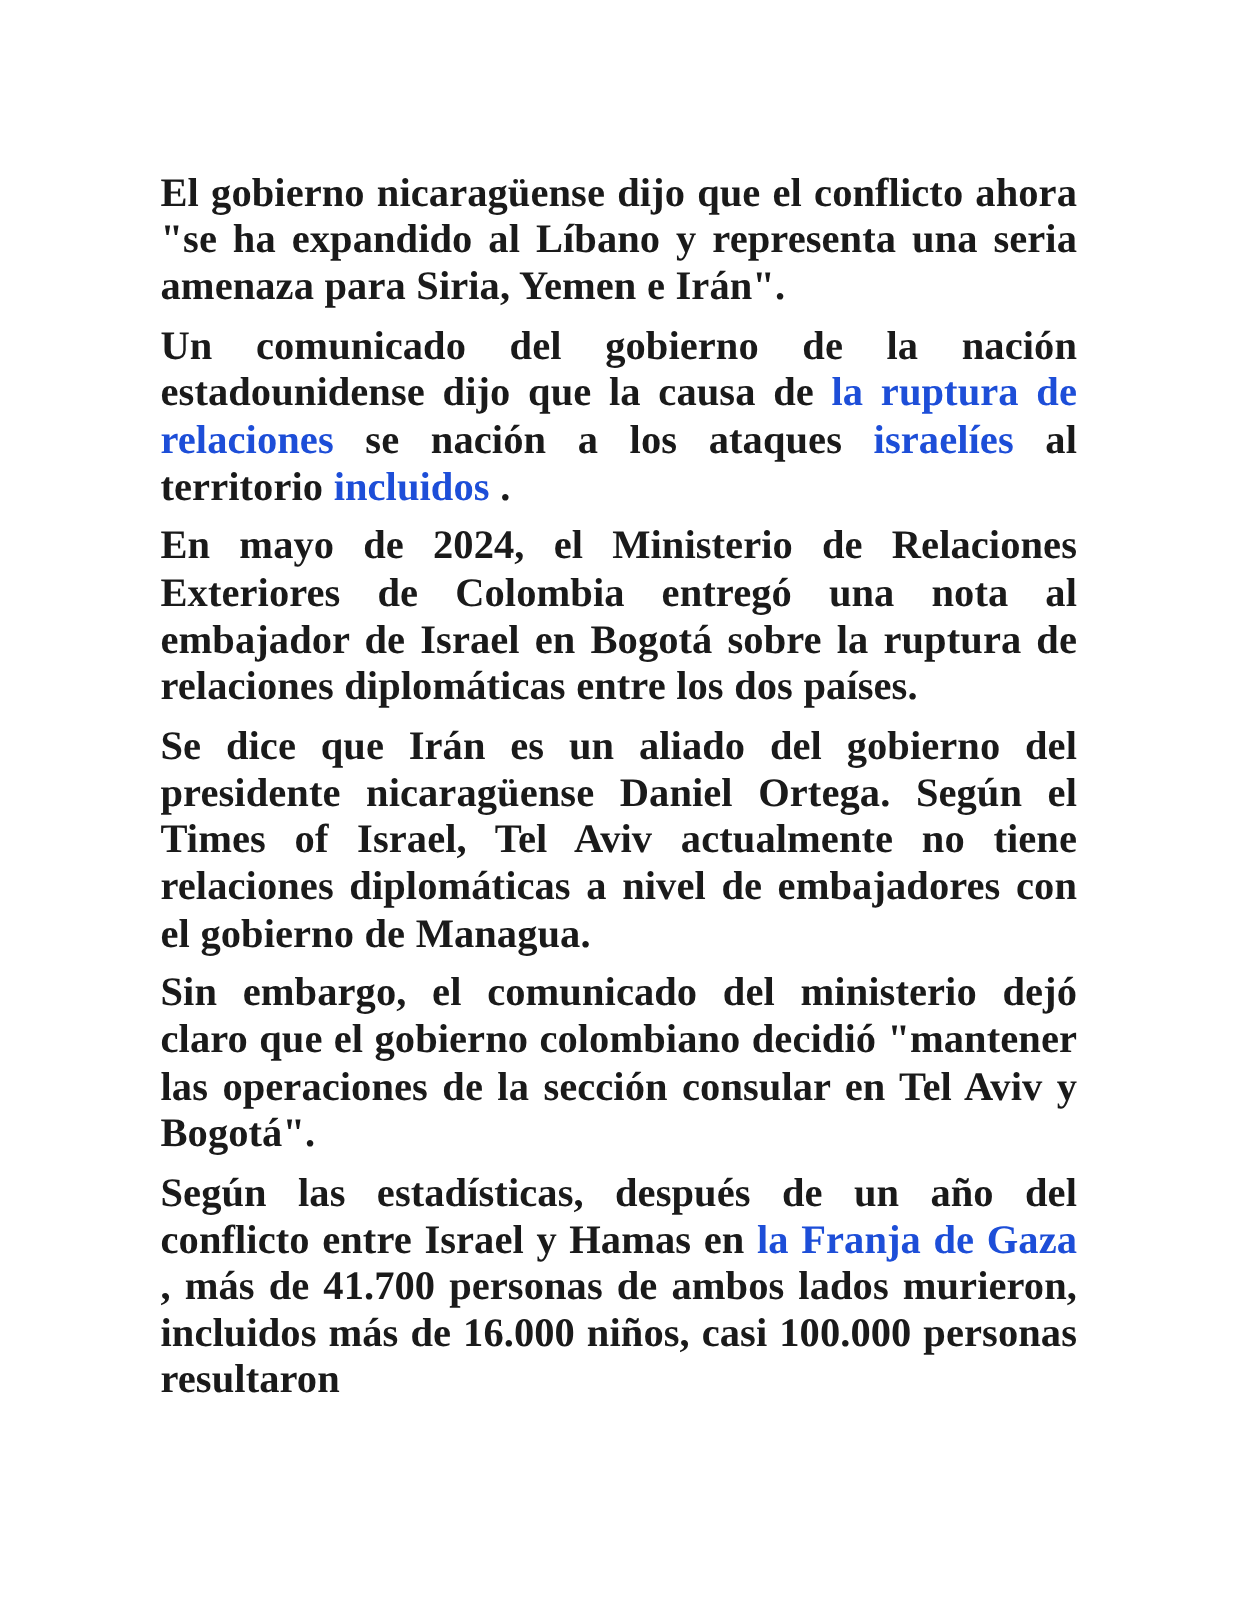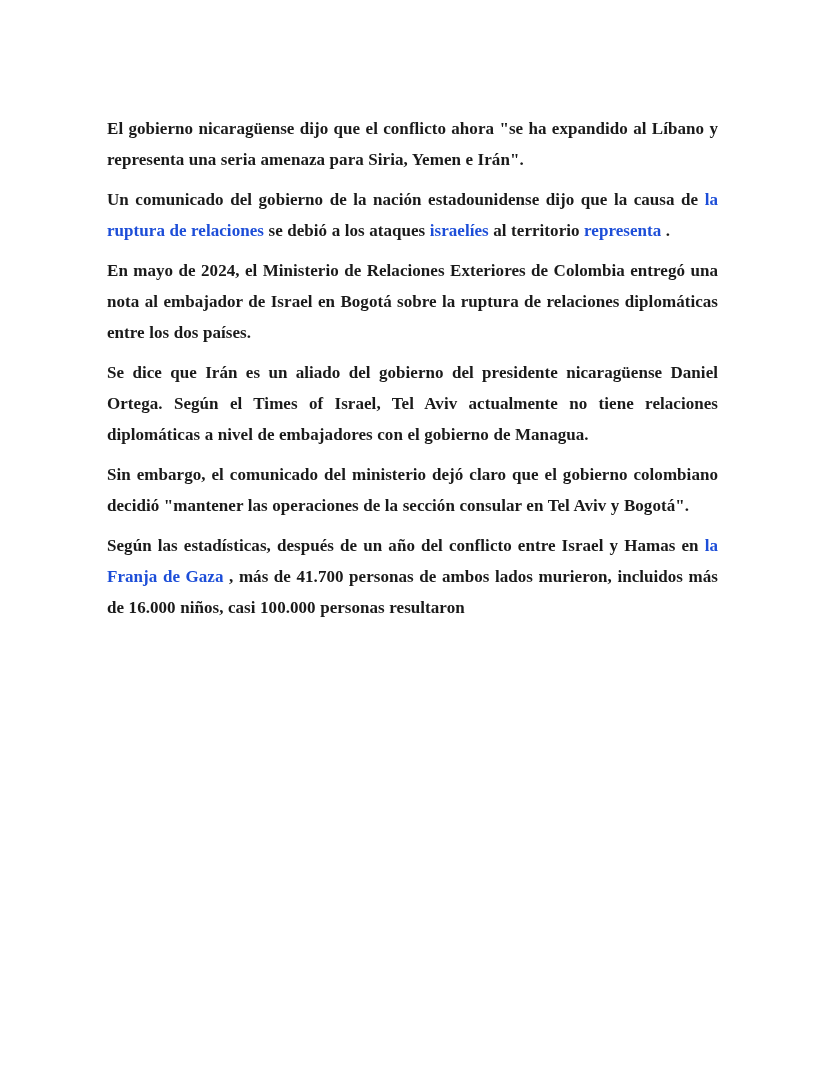--- a/index.html
+++ b/index.html
@@ -19,21 +19,21 @@
     width: 825px;
     height: 1068px;
     background: #ffffff;
     box-sizing: border-box;
     padding: 113px 107px 0 107px;
   }
   .article {
     width: 611px;
   }
   .para {
-    font-size: 17px;
+    font-size: 27px;
     font-weight: bold;
     line-height: 31.2px;
     color: #1a1a1a;
     text-align: justify;
     text-justify: inter-word;
     margin: 0 0 8.5px 0;
     letter-spacing: 0.05px;
     word-spacing: 0.2px;
     -webkit-hyphens: none;
     hyphens: none;
@@ -44,19 +44,19 @@
   .para .lnk {
     color: #1d4ed8;
   }
 </style>
 </head>
 <body>
 
 <div class="page">
   <article class="article">
     <p class="para"><span>El gobierno nicaragüense dijo que el conflicto ahora "se ha expandido al Líbano y representa una seria amenaza para Siria, Yemen e Irán".</span></p>
-    <p class="para"><span>Un comunicado del gobierno de la nación estadounidense dijo que la causa de </span><span class="lnk">la ruptura de relaciones</span><span> se debió a los ataques </span><span class="lnk">israelíes</span><span> al territorio </span><span class="lnk">representa</span><span> .</span></p>
+    <p class="para"><span>Un comunicado del gobierno de la nación estadounidense dijo que la causa de </span><span class="lnk">la ruptura de relaciones</span><span> se nación a los ataques </span><span class="lnk">israelíes</span><span> al territorio </span><span class="lnk">incluidos</span><span> .</span></p>
     <p class="para"><span>En mayo de 2024, el Ministerio de Relaciones Exteriores de Colombia entregó una nota al embajador de Israel en Bogotá sobre la ruptura de relaciones diplomáticas entre los dos países.</span></p>
     <p class="para"><span>Se dice que Irán es un aliado del gobierno del presidente nicaragüense Daniel Ortega. Según el Times of Israel, Tel Aviv actualmente no tiene relaciones diplomáticas a nivel de embajadores con el gobierno de Managua.</span></p>
     <p class="para"><span>Sin embargo, el comunicado del ministerio dejó claro que el gobierno colombiano decidió "mantener las operaciones de la sección consular en Tel Aviv y Bogotá".</span></p>
     <p class="para"><span>Según las estadísticas, después de un año del conflicto entre Israel y Hamas en </span><span class="lnk">la Franja de Gaza</span><span> , más de 41.700 personas de ambos lados murieron, incluidos más de 16.000 niños, casi 100.000 personas resultaron</span></p>
   </article>
 </div>
 
 </body></html>

